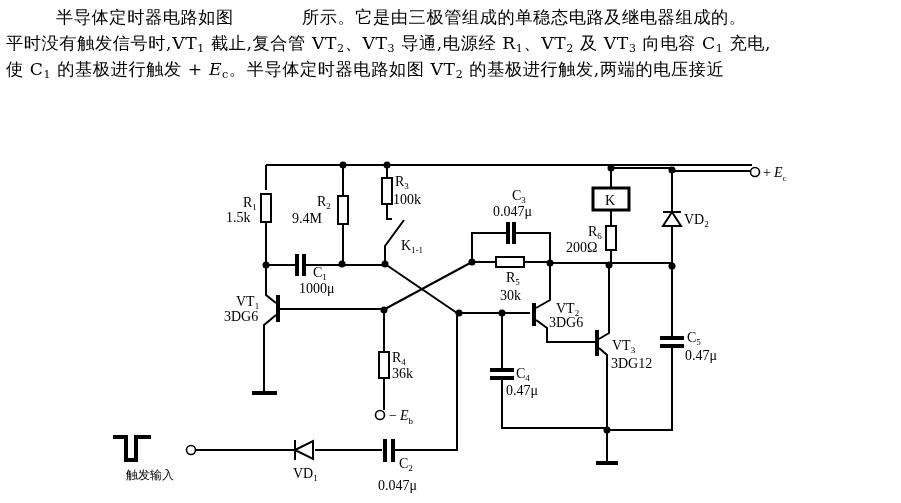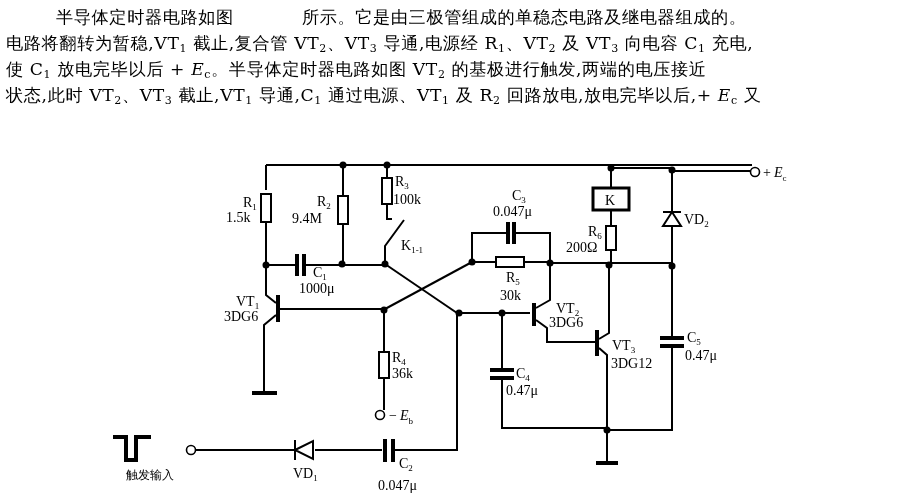--- a/index.html
+++ b/index.html
@@ -19,23 +19,22 @@
   svg .sub { font-size: 9px; }
   .w { stroke: #000; stroke-width: 2; fill: none; }
   .thick { stroke: #000; stroke-width: 4; fill: none; }
   .dot { fill: #000; }
 </style>
 </head>
 <body>
 
 <div class="para">
   <p class="indent"><span>半导体定时器电路如图</span><span class="gap"></span><span>所示。它是由三极管组成的单稳态电路及继电器组成的。</span></p>
-  <p><span>电路将翻转为暂稳,VT</span><sub>1</sub><span> 截止,复合管 VT</span><sub>2</sub><span>、VT</span><sub>3</sub><span> 导通,电源经 R</span><sub>1</sub><span>、VT</span><sub>2</sub><span> 及 VT</span><sub>3</sub><span> 向电容 C</span><sub>1</sub><span> 充电,</span></p>
-  <p><span>使 C</span><sub>1</sub><span> 放电完毕以后 + </span><i>E</i><sub>c</sub><span>。半导体定时器电路如图 VT</span><sub>2</sub><span> 的基极进行触发,两端的电压接近</span></p>
-  <p><span>状态,此时 VT</span><sub>2</sub><span>、VT</span><sub>3</sub><span> 截止,VT</span><sub>1</sub><span> 导通,C</span><sub>1</sub><span> 通过电源、VT</span><sub>1</sub><span> 及 R</span><sub>2</sub><span> 回路放电,放电完毕以后,+ </span><i>E</i><sub>c</sub><span> 又</span></p>
+  <p><span>平时没有触发信号时,VT</span><sub>1</sub><span> 截止,复合管 VT</span><sub>2</sub><span>、VT</span><sub>3</sub><span> 导通,电源经 R</span><sub>1</sub><span>、VT</span><sub>2</sub><span> 及 VT</span><sub>3</sub><span> 向电容 C</span><sub>1</sub><span> 充电,</span></p>
+  <p><span>使 C</span><sub>1</sub><span> 的基极进行触发 + </span><i>E</i><sub>c</sub><span>。半导体定时器电路如图 VT</span><sub>2</sub><span> 的基极进行触发,两端的电压接近</span></p>
 </div>
 
 <svg class="schem" width="901" height="503" viewBox="0 0 901 503">
 
   <g>
     <path class="w" d="M266 165 H343 H387 H595 H672 H752"></path>
     <circle cx="757" cy="172" r="0"></circle>
     <path class="w" d="M266 165 V190"></path>
     <circle class="dot" cx="343" cy="165" r="3.5"></circle>
     <circle class="dot" cx="387" cy="165" r="3.5"></circle>

